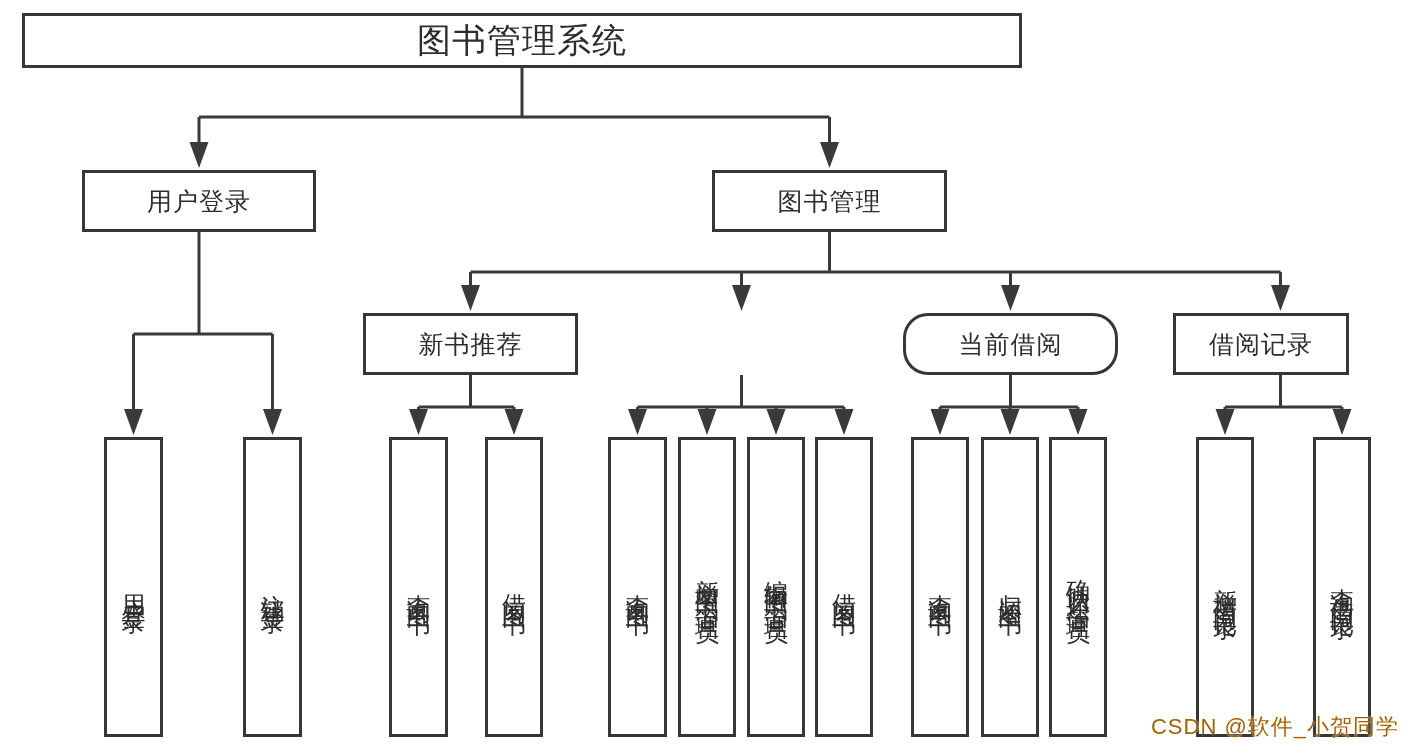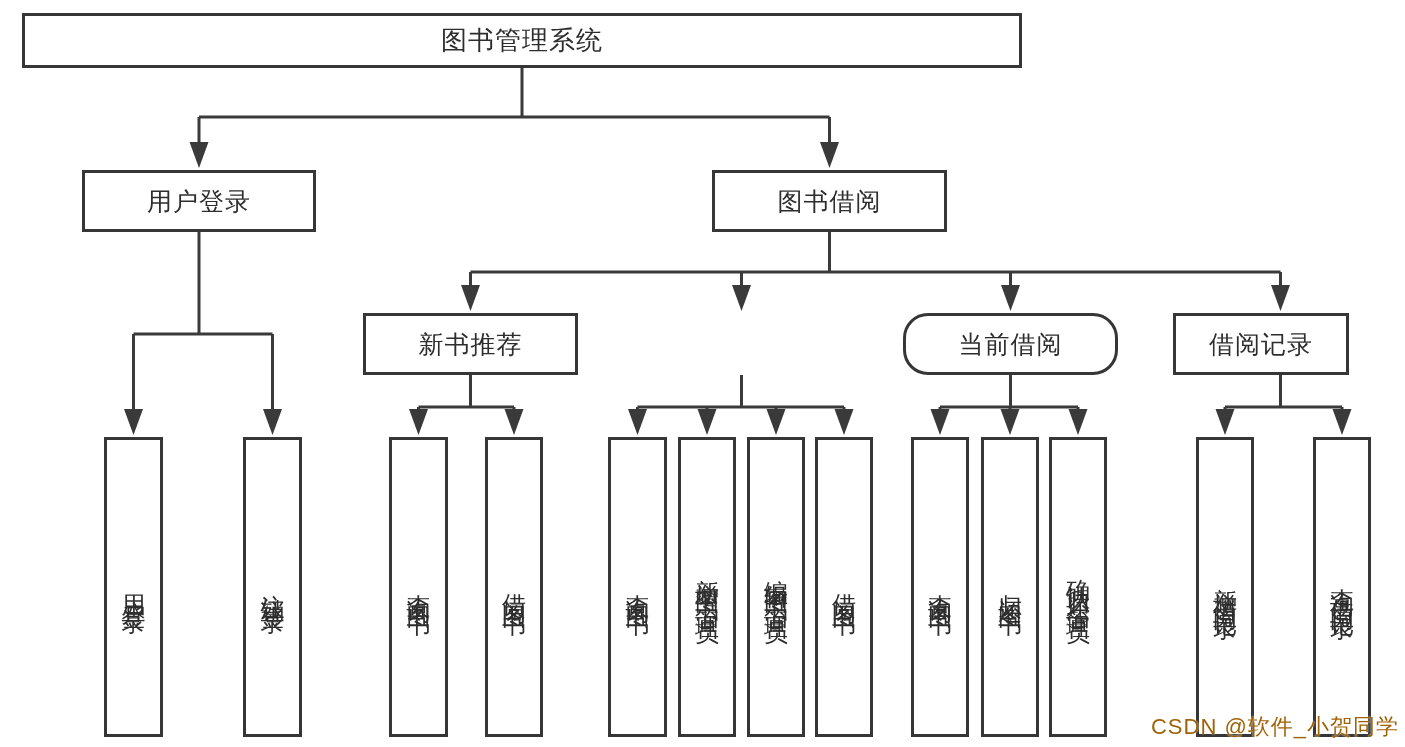--- a/index.html
+++ b/index.html
@@ -7,21 +7,21 @@
     position:relative;width:1405px;height:747px;background:#ffffff;
     font-family:"Liberation Sans","DejaVu Sans",sans-serif;overflow:hidden;
   }
   svg.connectors{position:absolute;left:0;top:0;z-index:1;}
   .node{
     position:absolute;box-sizing:border-box;background:#ffffff;
     border:3px solid #363636;display:flex;align-items:center;justify-content:center;
     color:#2d2d2d;z-index:2;
   }
   .hlabel{font-size:25px;letter-spacing:1px;white-space:nowrap;}
-  .p-root .hlabel{font-size:26px;}
+  .p-root .hlabel{font-size:34px;}
   .leaf .vtext{
     writing-mode:vertical-rl;text-orientation:mixed;
     font-size:24px;letter-spacing:6px;line-height:1;white-space:nowrap;
   }
   
   .p-root{left:22px;top:13px;width:1000px;height:55px;}
   .p-login{left:82px;top:170px;width:234px;height:62px;}
   .p-mgmt{left:712px;top:170px;width:235px;height:62px;}
   .p-newbook{left:363px;top:313px;width:215px;height:62px;}
   .p-borrow{left:634px;top:313px;width:215px;height:62px;}
@@ -86,21 +86,21 @@
   </svg>
 
   <div class="node p-root">
     <span class="hlabel">图书管理系统</span>
   </div>
 
   <div class="node p-login">
     <span class="hlabel">用户登录</span>
   </div>
   <div class="node p-mgmt">
-    <span class="hlabel">图书借阅</span>
+    <span class="hlabel">图书管理</span>
   </div>
 
   <div class="node p-newbook">
     <span class="hlabel">新书推荐</span>
   </div>
   <div class="node p-current">
     <span class="hlabel">当前借阅</span>
   </div>
   <div class="node p-records">
     <span class="hlabel">借阅记录</span>

